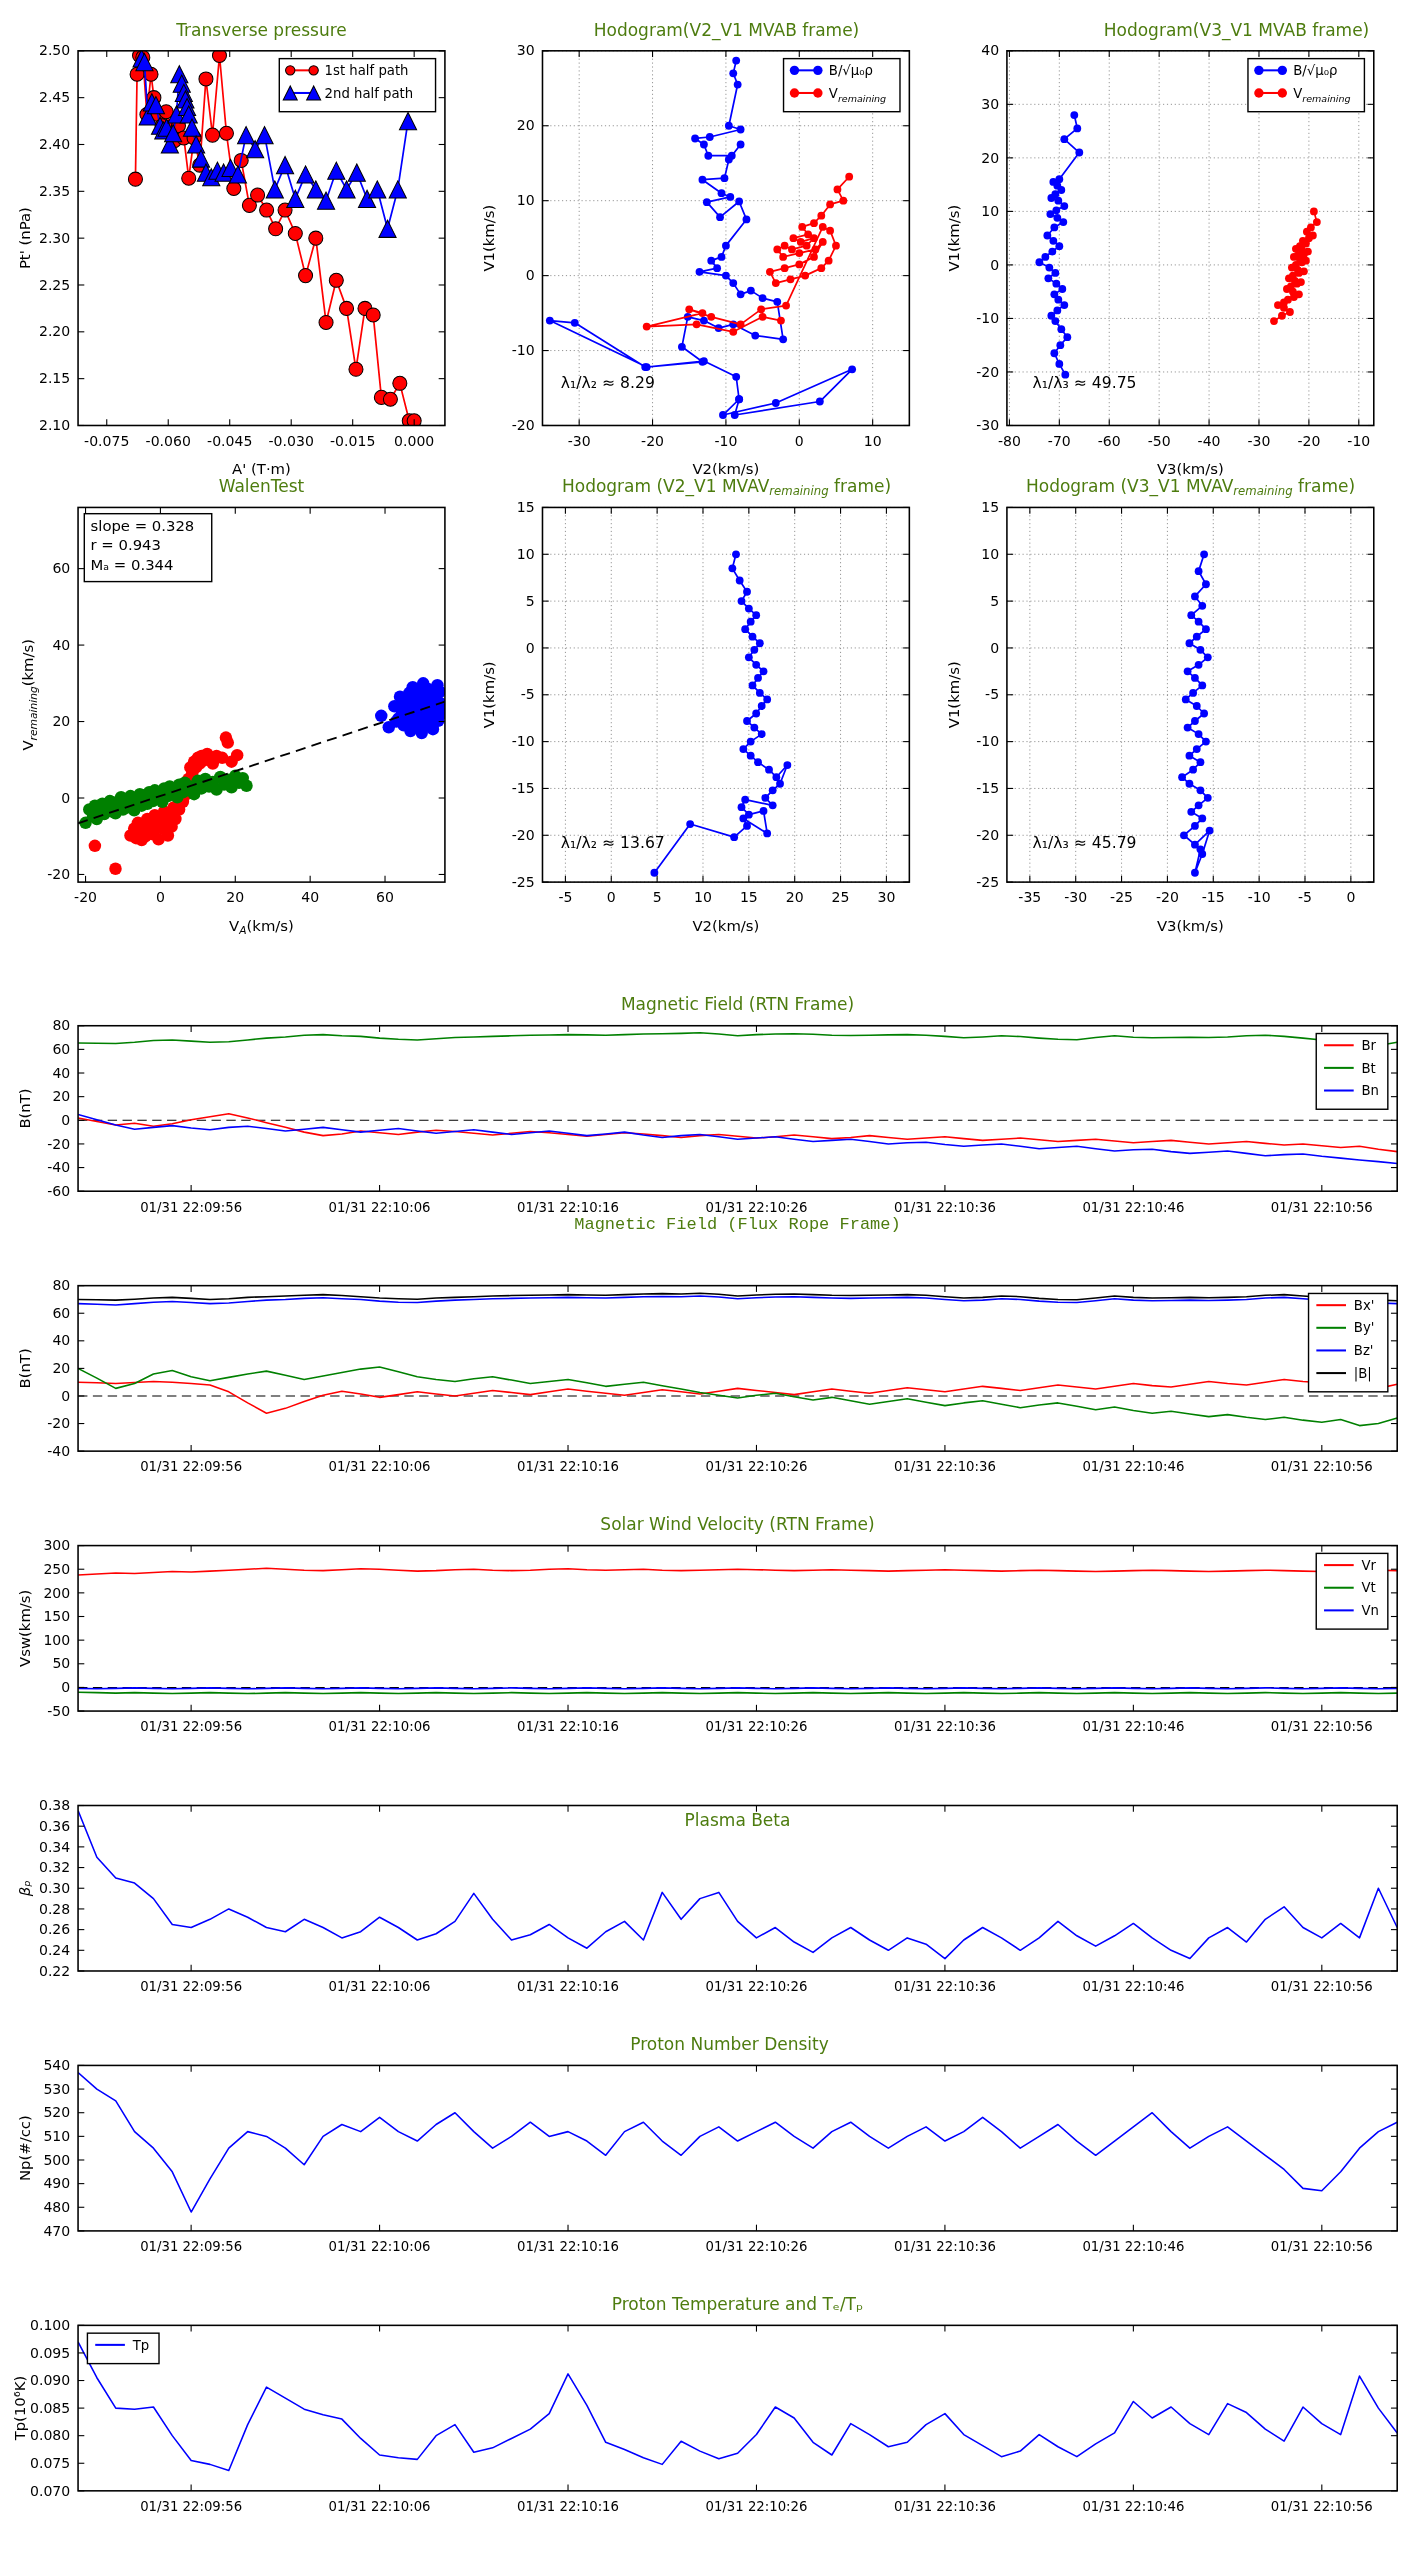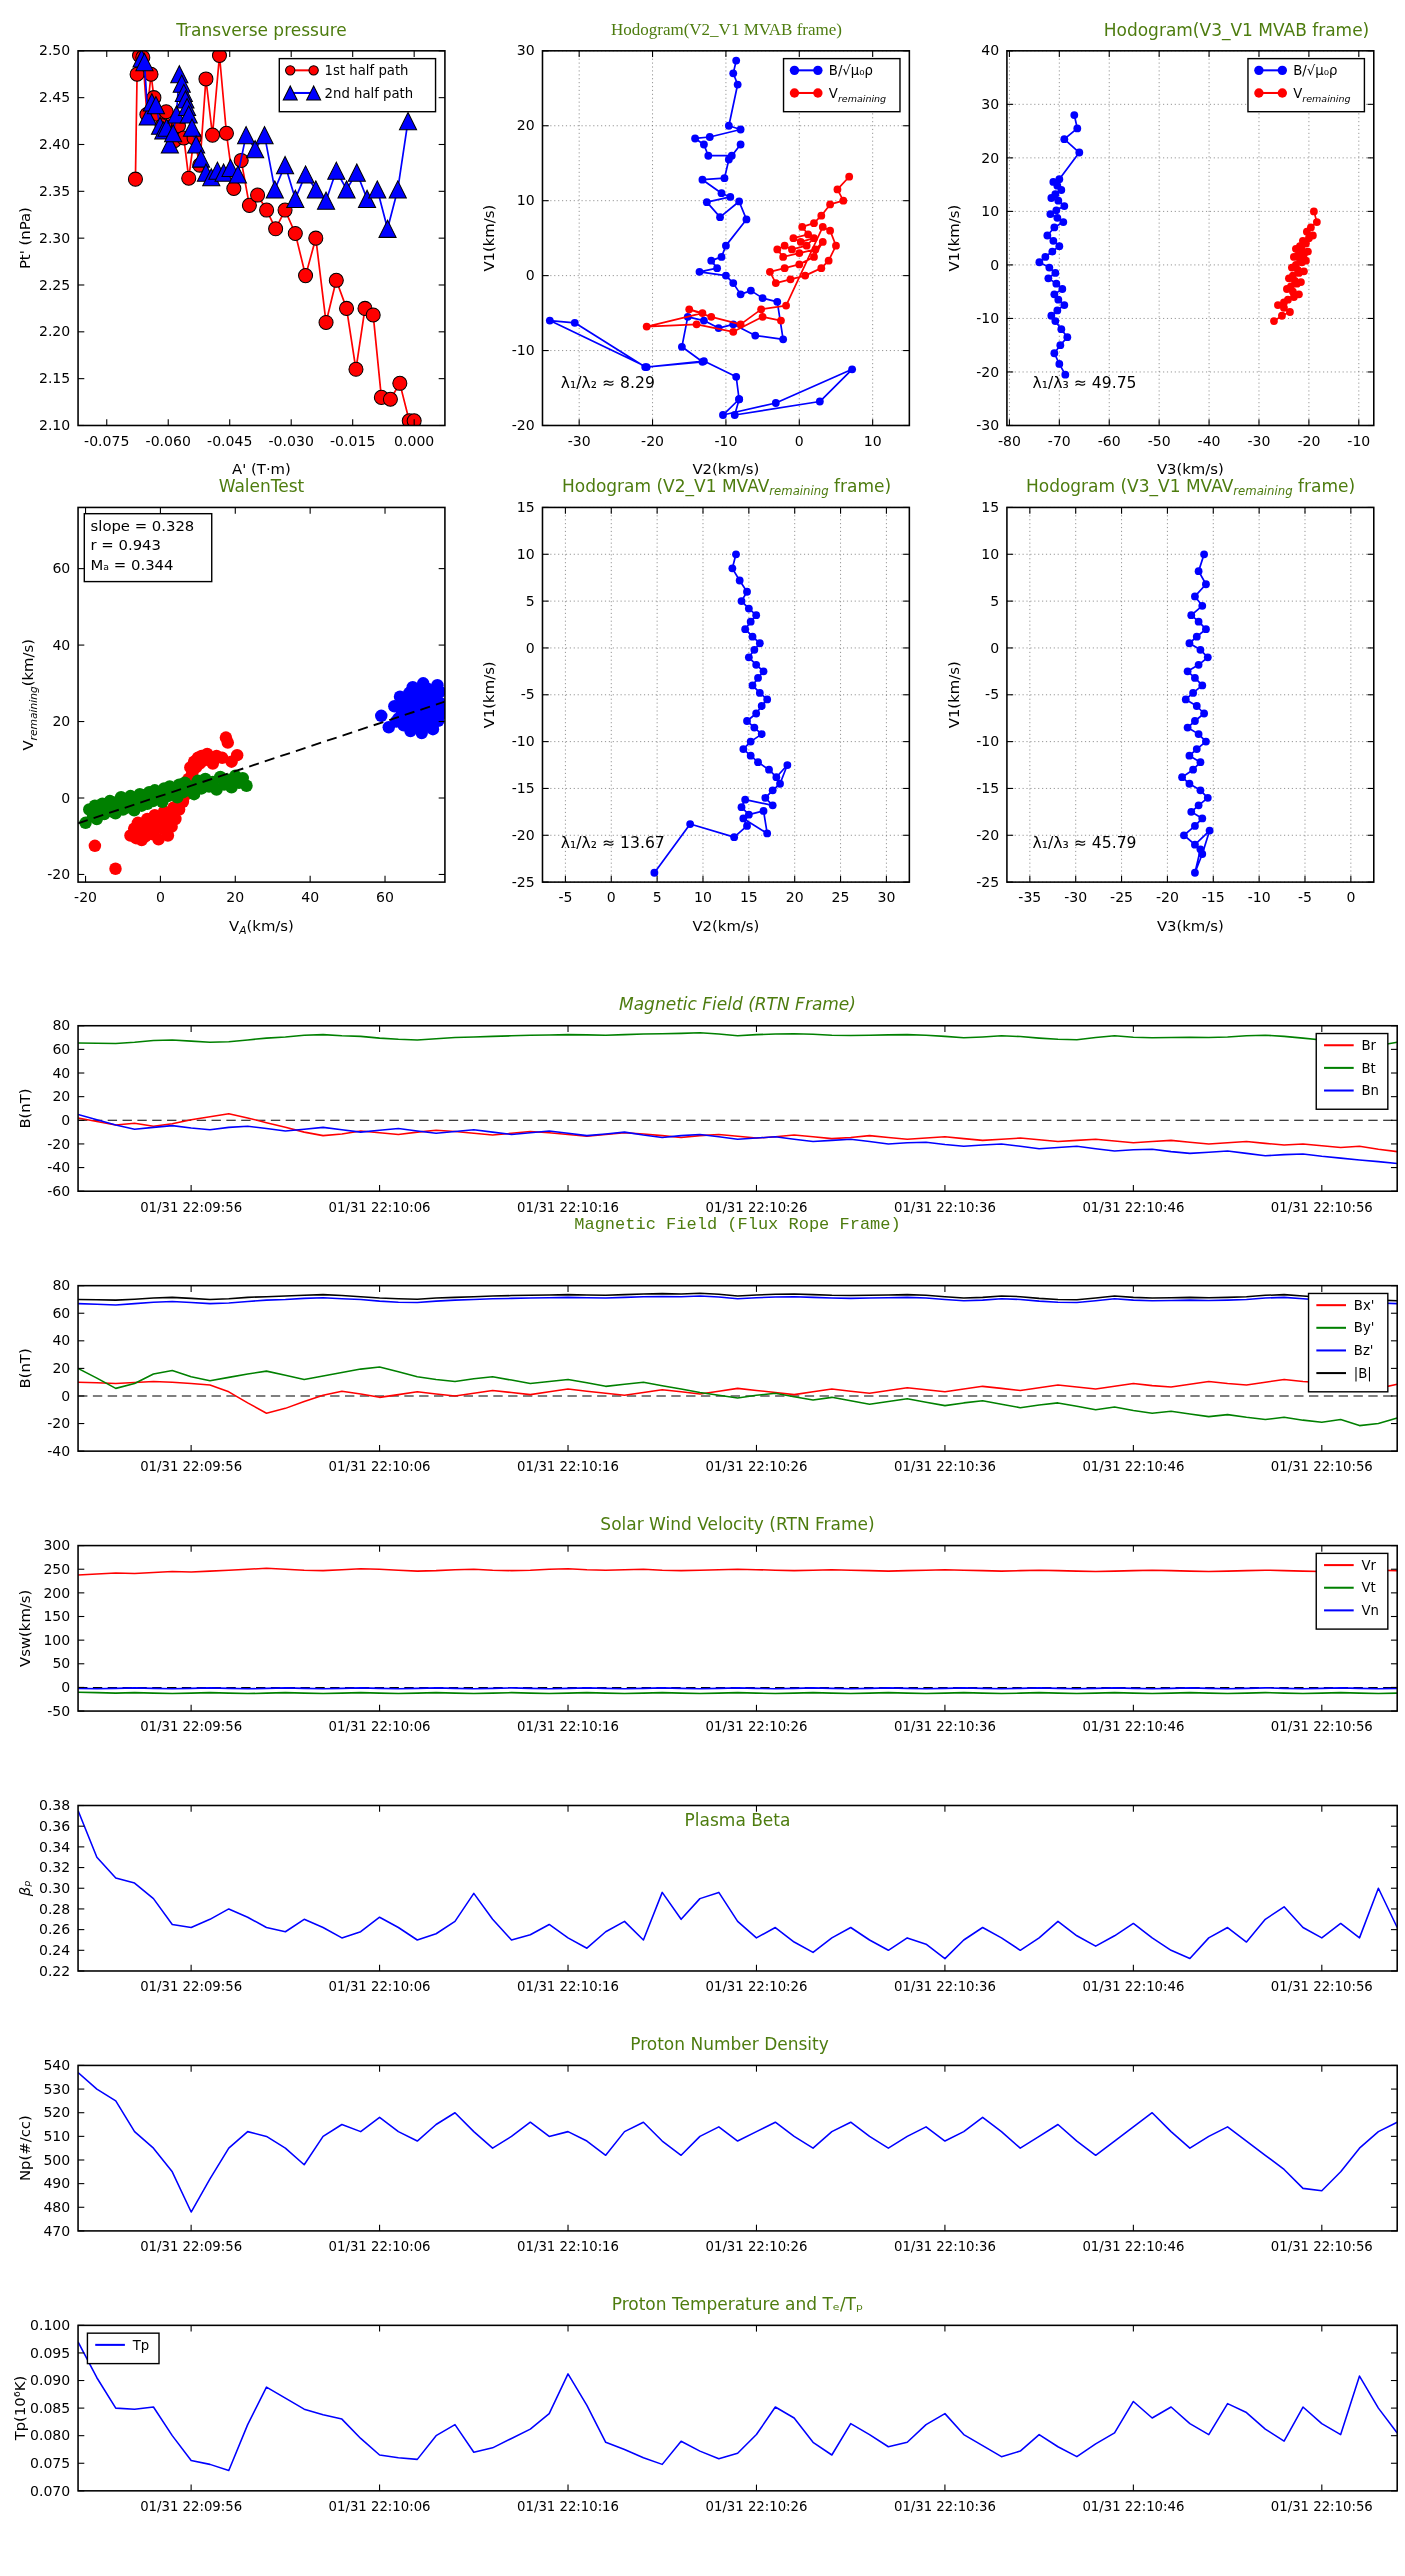--- a/index.html
+++ b/index.html
@@ -1316,24 +1316,24 @@
       <text x="32" y="3085" font-size="19" text-anchor="middle" font-family="'DejaVu Sans',sans-serif" fill="#000" transform="rotate(-90 32 3085)"><tspan>Tp(10⁶K)</tspan></text>
       <g>
         <rect x="112" y="2989" width="91.72" height="39" fill="#fff" stroke="#000" stroke-width="1.8"></rect>
         <line x1="122" y1="3004" x2="160" y2="3004" stroke="#0000ff" stroke-width="2.6"></line>
         <text x="170" y="3010" font-size="17" text-anchor="start" font-family="'DejaVu Sans',sans-serif" fill="#000"><tspan>Tp</tspan></text>
       </g>
     </g>
   </svg>
 
 <div class="panel-title" style="left: 78px; top: 19.5px; width: 367px;"><span>Transverse pressure</span><span class="sub"></span><span></span></div>
-<div class="panel-title" style="left: 543px; top: 19.5px; width: 367px; font-family: Liberation Serif, serif;"><span>Hodogram(V2_V1 MVAB frame)</span><span class="sub"></span><span></span></div>
+<div class="panel-title" style="left: 543px; top: 19.5px; width: 367px;"><span>Hodogram(V2_V1 MVAB frame)</span><span class="sub"></span><span></span></div>
 <div class="panel-title" style="left: 1053px; top: 19.5px; width: 367px;"><span>Hodogram(V3_V1 MVAB frame)</span><span class="sub"></span><span></span></div>
 <div class="panel-title" style="left: 78px; top: 476px; width: 367px;"><span>WalenTest</span><span class="sub"></span><span></span></div>
 <div class="panel-title" style="left: 543px; top: 476px; width: 367px; text-align: center;"><span>Hodogram (V2_V1 MVAV</span><span class="sub">remaining</span><span> frame)</span></div>
 <div class="panel-title" style="left: 1007px; top: 476px; width: 367px;"><span>Hodogram (V3_V1 MVAV</span><span class="sub">remaining</span><span> frame)</span></div>
-<div class="panel-title" style="left: 78px; top: 994px; width: 1319px; font-style: italic;"><span>Magnetic Field (RTN Frame)</span><span class="sub"></span><span></span></div>
+<div class="panel-title" style="left: 78px; top: 994px; width: 1319px;"><span>Magnetic Field (RTN Frame)</span><span class="sub"></span><span></span></div>
 <div class="panel-title" style="left: 78px; top: 1215px; width: 1319px; font-family: Liberation Mono, monospace;"><span>Magnetic Field (Flux Rope Frame)</span><span class="sub"></span><span></span></div>
 <div class="panel-title" style="left: 78px; top: 1514px; width: 1319px;"><span>Solar Wind Velocity (RTN Frame)</span><span class="sub"></span><span></span></div>
 <div class="panel-title" style="left: 78px; top: 1774px; width: 1319px; margin-top: 36px;"><span>Plasma Beta</span><span class="sub"></span><span></span></div>
 <div class="panel-title" style="left: 70px; top: 2034px; width: 1319px; text-align: center;"><span>Proton Number Density</span><span class="sub"></span><span></span></div>
 <div class="panel-title" style="left: 78px; top: 2294px; width: 1319px;"><span>Proton Temperature and Tₑ/Tₚ</span><span class="sub"></span><span></span></div>
 
 
 </body></html>

